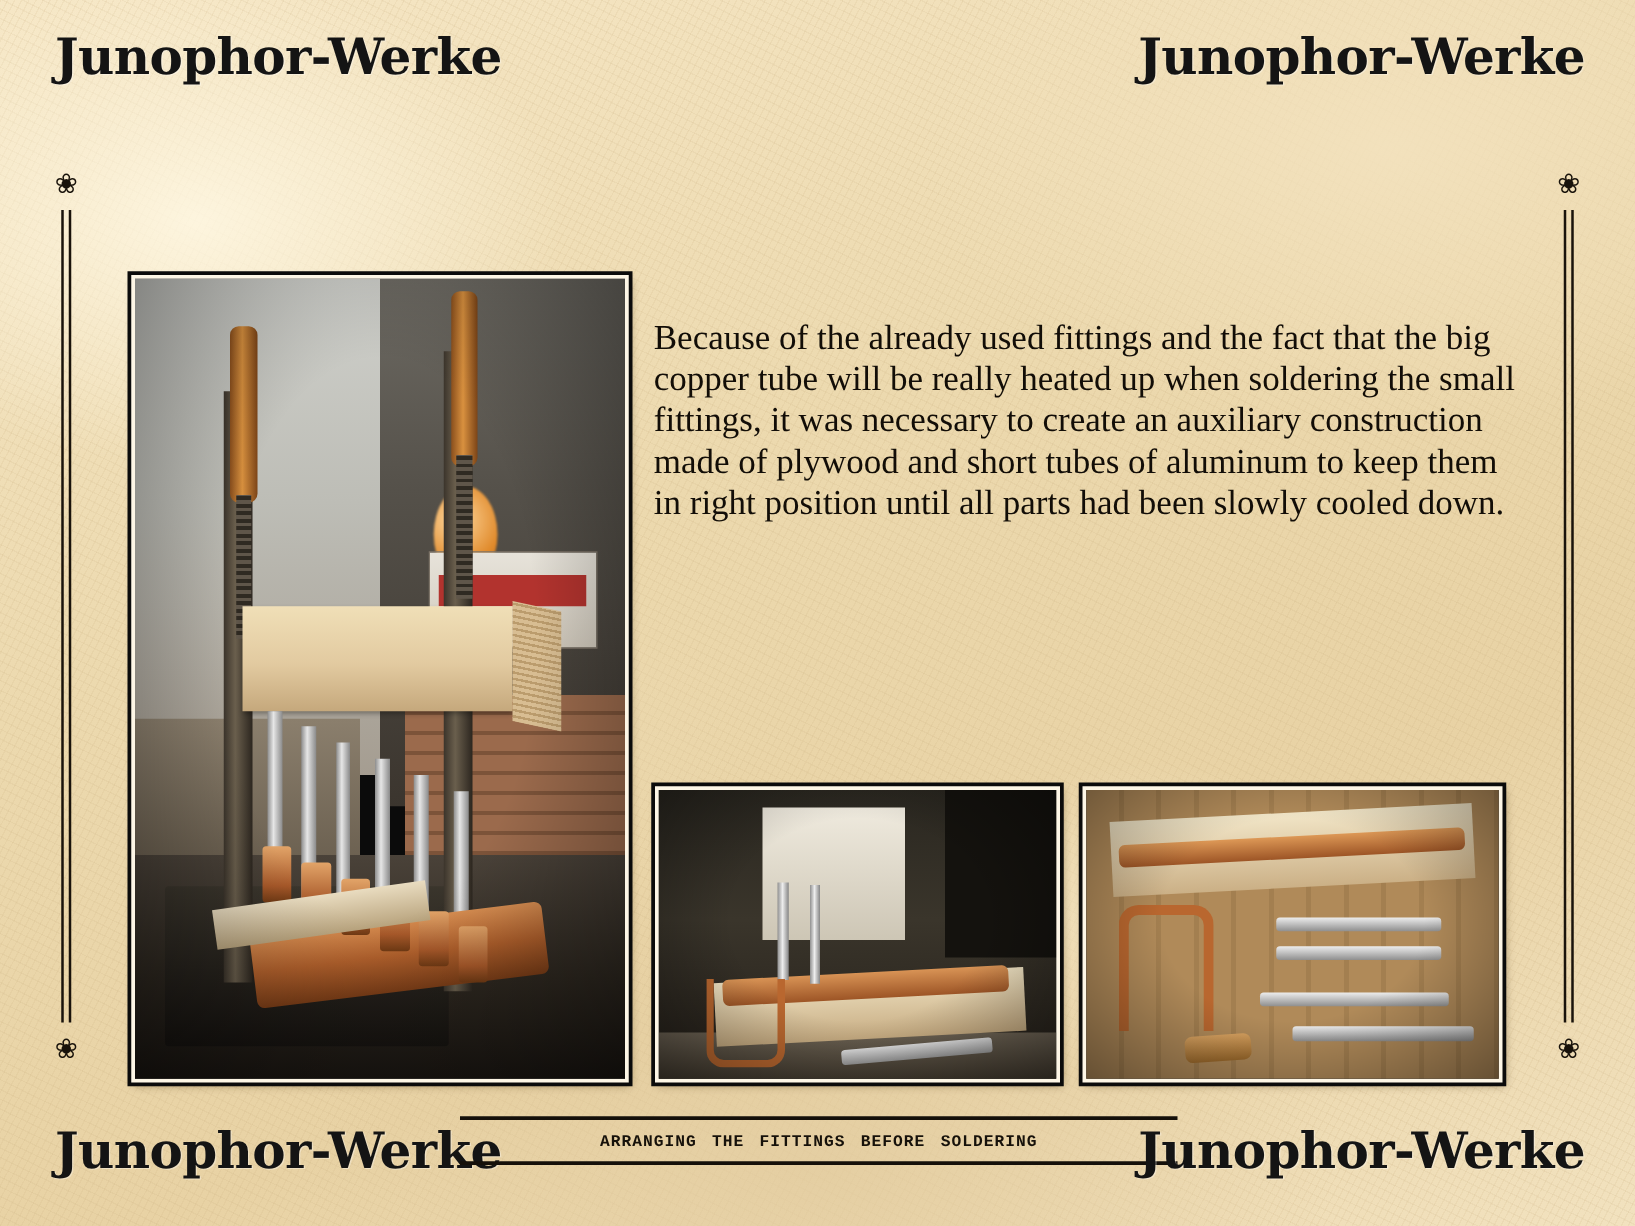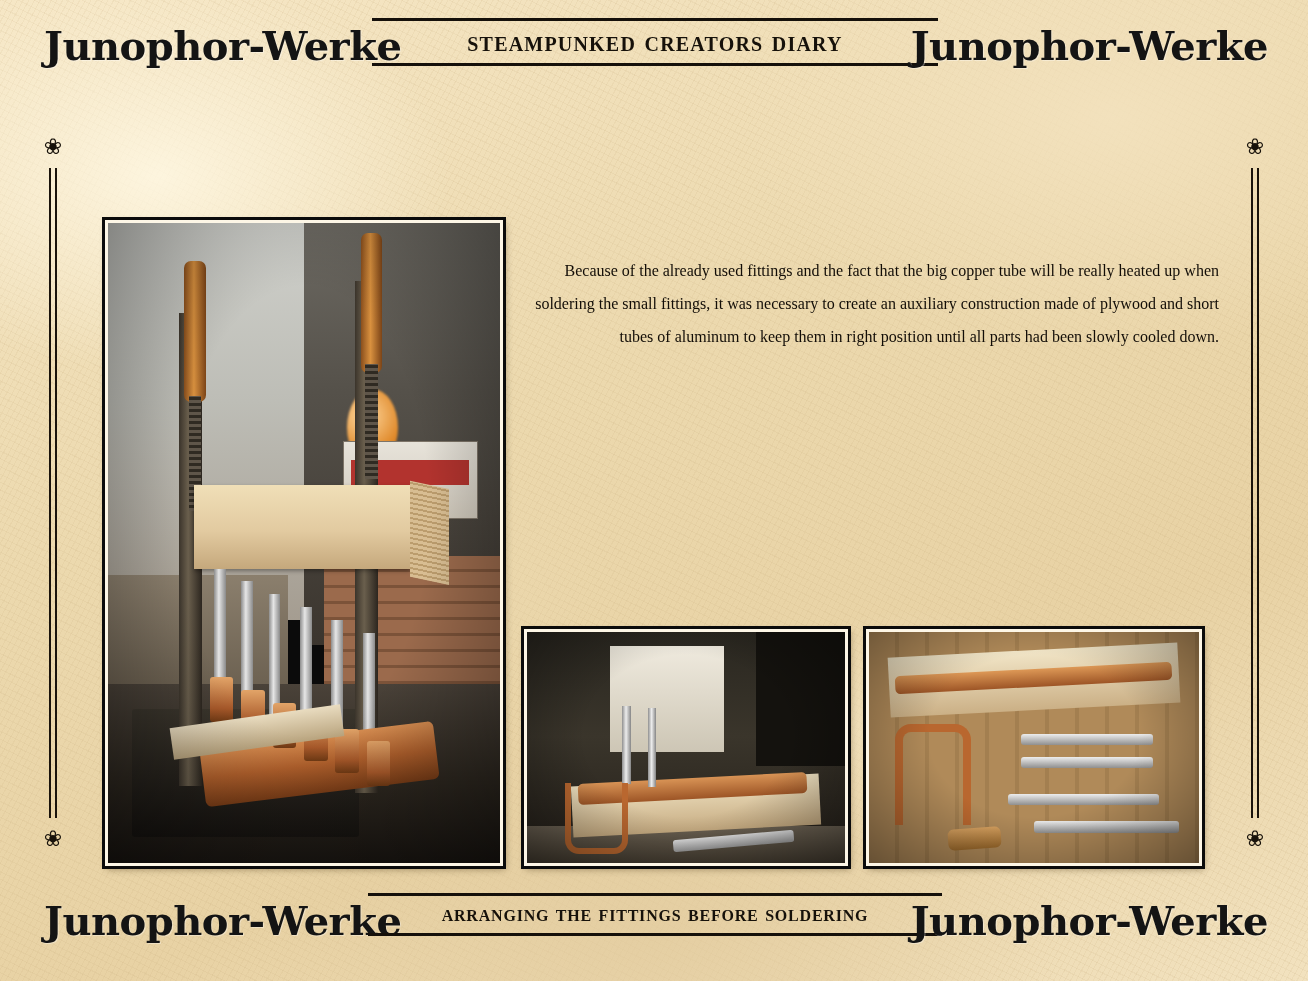--- a/index.html
+++ b/index.html
@@ -274,23 +274,23 @@
     background: radial-gradient(ellipse at 50% 45%, rgba(0,0,0,0) 45%, rgba(0,0,0,0.42) 100%);
     pointer-events: none;
   }
 
   
   .body-text {
     position: absolute;
     left: 523px;
     top: 254px;
     width: 696px;
-    text-align: right;
+    text-align: left;
     font-family: "Liberation Serif", serif;
-    font-size: 16px;
+    font-size: 28px;
     line-height: 33px;
     color: #120d07;
   }
 
   
   .footer {
     position: absolute;
     left: 0;
     bottom: 0;
     width: 1308px;
@@ -303,40 +303,37 @@
     position: absolute;
     left: 368px;
     top: 12px;
     width: 574px;
     text-align: center;
     border-top: 3px solid #15100a;
     border-bottom: 3px solid #15100a;
     padding: 5px 0 6px 0;
   }
   .caption {
-    font-family: Liberation Serif, serif;
-    font-size: 23px;
+    font-family: Liberation Mono, monospace;
+    font-size: 19px;
     font-weight: bold;
     letter-spacing: 0.8px;
     color: #16110a;
     font-variant: small-caps;
     text-transform: lowercase;
   }
 </style>
 </head>
 <body>
 
 <div class="page">
 
   <div class="masthead">
     <div class="brand brand-left">Junophor-Werke</div>
 
-    <div class="diary-title-box">
-      <div class="diary-title">Steampunked Creators Diary</div>
-    </div>
 
     <div class="brand brand-right">Junophor-Werke</div>
   </div>
 
 
   <div class="rail rail-left">
     <div class="floret top">❀</div>
     <div class="bar b1"></div>
     <div class="bar b2"></div>
     <div class="floret bottom">❀</div>

